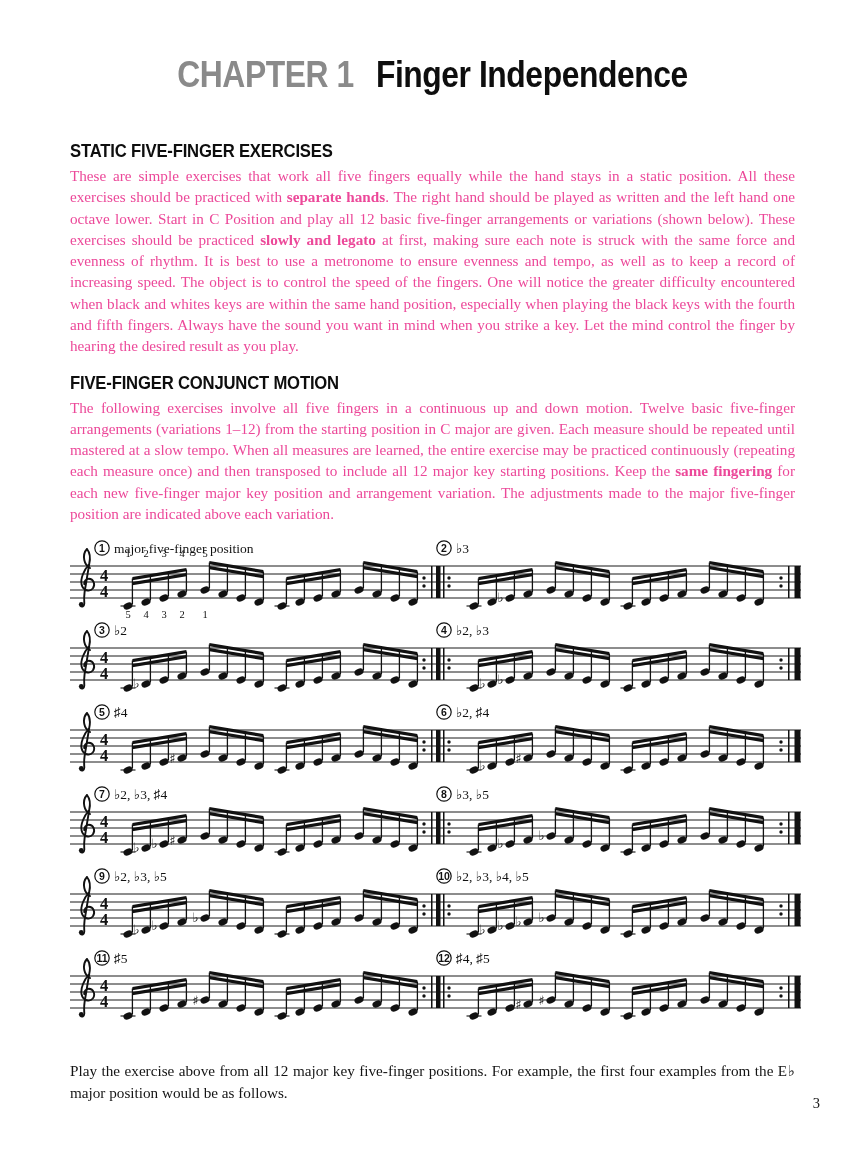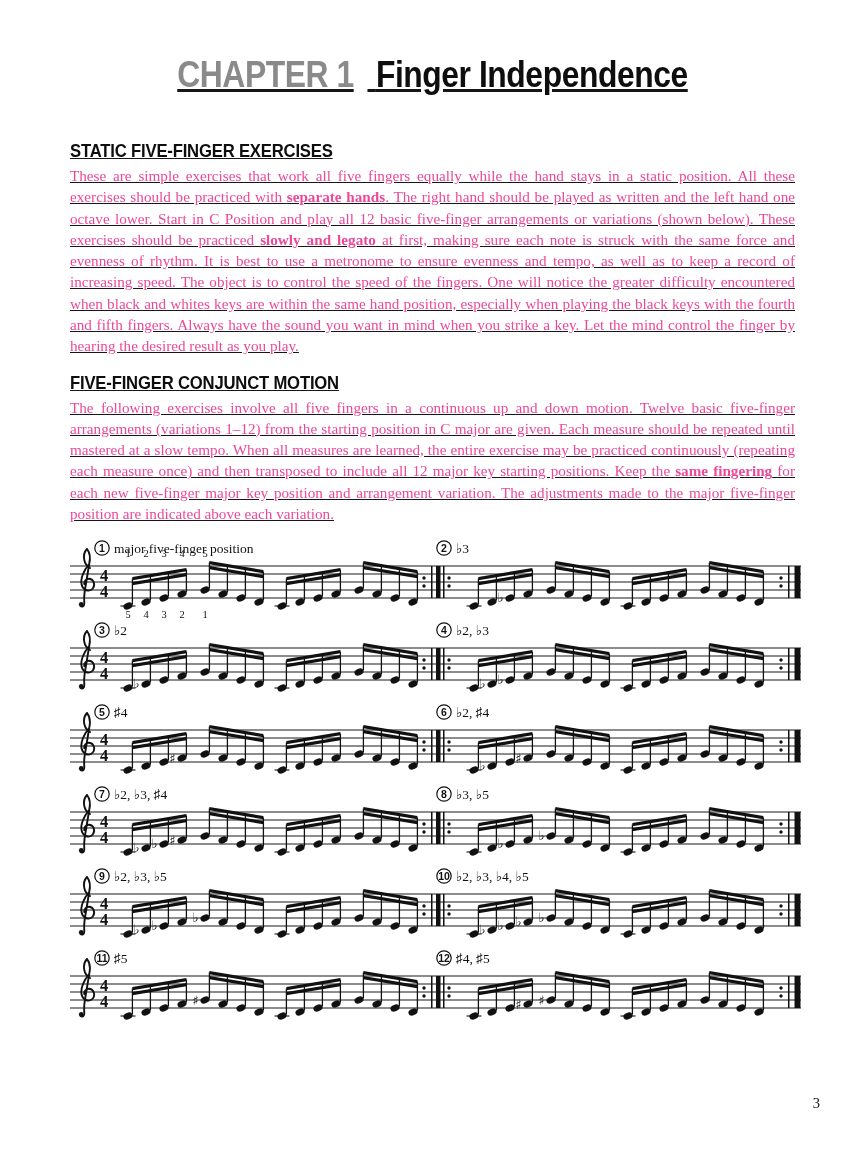--- a/index.html
+++ b/index.html
@@ -1,18 +1,18 @@
 <!DOCTYPE html>
 <html><head>
 <meta charset="utf-8">
 <style>
   html,body{margin:0;padding:0;background:#ffffff;}
   body{width:864px;height:1152px;position:relative;overflow:hidden;
        font-family:"Liberation Serif", serif;color:#161616;}
-  .page{position:absolute;inset:0;padding:0 69px 0 70px;box-sizing:border-box;text-decoration:underline;}
+  .page{position:absolute;inset:0;padding:0 69px 0 70px;box-sizing:border-box;}
 
   h1.chapter{margin:54px 0 0;text-align:center;
     font-family:"Liberation Sans", sans-serif;font-weight:bold;font-size:37px;
     transform:scaleX(.86);transform-origin:center;letter-spacing:-.5px;white-space:nowrap;}
   .ch-label{color:#8a8a8a;margin-right:16px;}
   .ch-title{color:#0e0e0e;}
 
   section.sec1{margin-top:44px;}
   section.sec2{margin-top:15px;}
   h2.sec-head{font-family:"Liberation Sans", sans-serif;font-weight:bold;font-size:18.5px;
@@ -848,15 +848,16 @@
         </g>
         <g>
           <circle cx="711" cy="40" r="1.7" fill="#111"></circle>
           <circle cx="711" cy="48" r="1.7" fill="#111"></circle>
           <rect x="718" y="28" width="1.5" height="32" fill="#111"></rect>
           <rect x="724.5" y="28" width="6" height="32" fill="#111"></rect>
         </g>
       </svg>
     </div>
 
+  <p class="closing"><span>Play the exercise above from all 12 major key five-finger positions. For example, the first four examples from the E♭ major position would be as follows.</span></p>
 
   <div class="pagenum">3</div>
 </div>
 
 </body></html>

